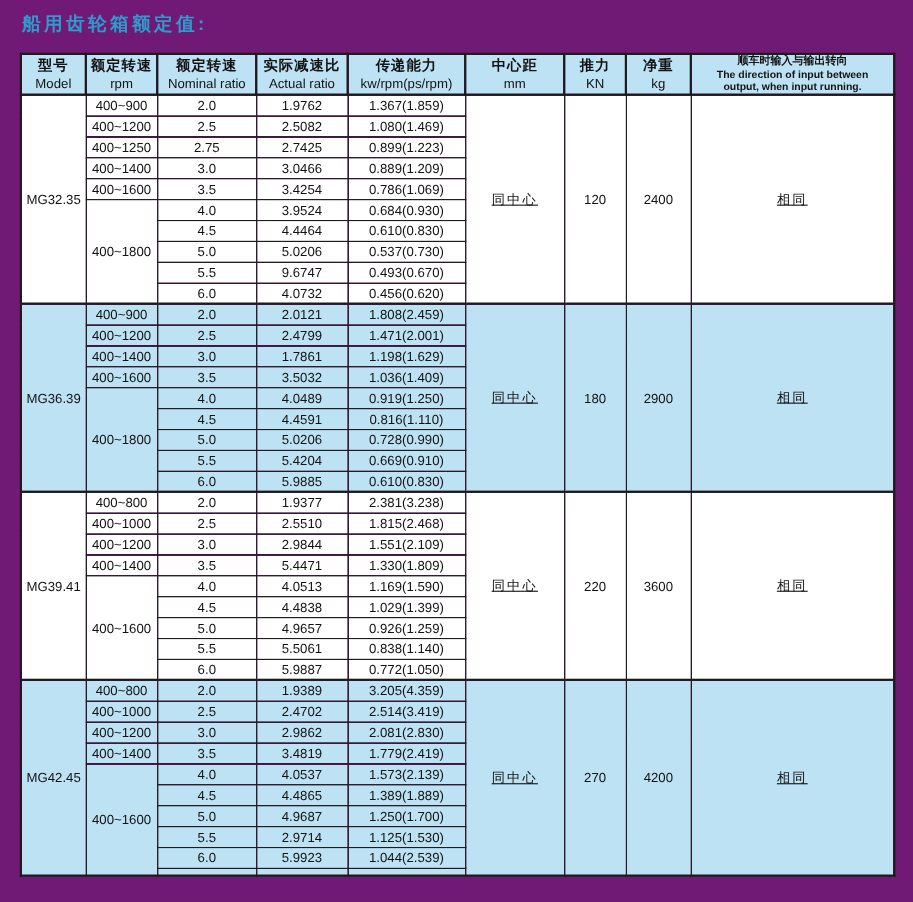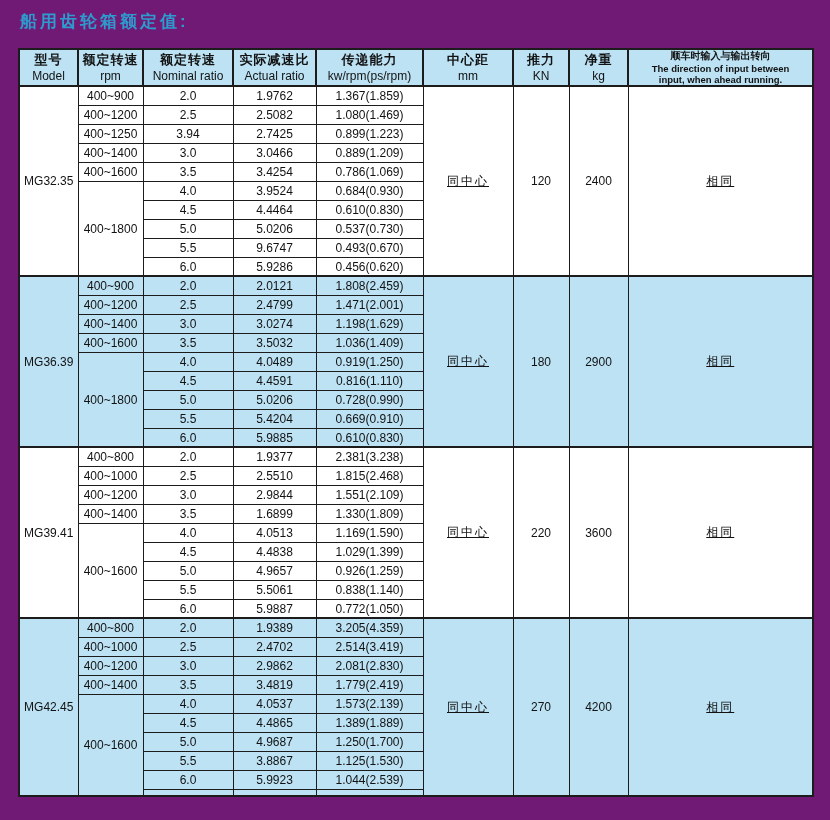--- a/index.html
+++ b/index.html
@@ -89,21 +89,21 @@
           <div class="zh-head">推力</div>
           <div class="en-head">KN</div>
         </td>
         <td>
           <div class="zh-head">净重</div>
           <div class="en-head">kg</div>
         </td>
         <td>
           <div class="dir-zh">顺车时输入与输出转向</div>
           <div class="dir-en">The direction of input between</div>
-          <div class="dir-en">input, when ahead running.</div>
+          <div class="dir-en">output, when input running.</div>
         </td>
       </tr>
     </thead>
     <tbody>
         <tr class=" block-start">
           <td rowspan="10">MG32.35</td>
           <td>400~900</td>
           <td>2.0</td>
           <td>1.9762</td>
           <td>1.367(1.859)</td>
@@ -113,21 +113,21 @@
           <td class="zh-cell" rowspan="10">相同</td>
         </tr>
         <tr class="">
           <td>400~1200</td>
           <td>2.5</td>
           <td>2.5082</td>
           <td>1.080(1.469)</td>
         </tr>
         <tr class="">
           <td>400~1250</td>
-          <td>3.94</td>
+          <td>2.75</td>
           <td>2.7425</td>
           <td>0.899(1.223)</td>
         </tr>
         <tr class="">
           <td>400~1400</td>
           <td>3.0</td>
           <td>3.0466</td>
           <td>0.889(1.209)</td>
         </tr>
         <tr class="">
@@ -152,21 +152,21 @@
           <td>5.0206</td>
           <td>0.537(0.730)</td>
         </tr>
         <tr class="">
           <td>5.5</td>
           <td>9.6747</td>
           <td>0.493(0.670)</td>
         </tr>
         <tr class="">
           <td>6.0</td>
-          <td>5.9286</td>
+          <td>4.0732</td>
           <td>0.456(0.620)</td>
         </tr>
         <tr class="shaded block-start">
           <td rowspan="9">MG36.39</td>
           <td>400~900</td>
           <td>2.0</td>
           <td>2.0121</td>
           <td>1.808(2.459)</td>
           <td class="zh-cell" rowspan="9">同中心</td>
           <td rowspan="9">180</td>
@@ -175,21 +175,21 @@
         </tr>
         <tr class="shaded">
           <td>400~1200</td>
           <td>2.5</td>
           <td>2.4799</td>
           <td>1.471(2.001)</td>
         </tr>
         <tr class="shaded">
           <td>400~1400</td>
           <td>3.0</td>
-          <td>3.0274</td>
+          <td>1.7861</td>
           <td>1.198(1.629)</td>
         </tr>
         <tr class="shaded">
           <td>400~1600</td>
           <td>3.5</td>
           <td>3.5032</td>
           <td>1.036(1.409)</td>
         </tr>
         <tr class="shaded">
           <td rowspan="5">400~1800</td>
@@ -236,21 +236,21 @@
         </tr>
         <tr class="">
           <td>400~1200</td>
           <td>3.0</td>
           <td>2.9844</td>
           <td>1.551(2.109)</td>
         </tr>
         <tr class="">
           <td>400~1400</td>
           <td>3.5</td>
-          <td>1.6899</td>
+          <td>5.4471</td>
           <td>1.330(1.809)</td>
         </tr>
         <tr class="">
           <td rowspan="5">400~1600</td>
           <td>4.0</td>
           <td>4.0513</td>
           <td>1.169(1.590)</td>
         </tr>
         <tr class="">
           <td>4.5</td>
@@ -312,21 +312,21 @@
           <td>4.4865</td>
           <td>1.389(1.889)</td>
         </tr>
         <tr class="shaded">
           <td>5.0</td>
           <td>4.9687</td>
           <td>1.250(1.700)</td>
         </tr>
         <tr class="shaded">
           <td>5.5</td>
-          <td>3.8867</td>
+          <td>2.9714</td>
           <td>1.125(1.530)</td>
         </tr>
         <tr class="shaded">
           <td>6.0</td>
           <td>5.9923</td>
           <td>1.044(2.539)</td>
         </tr>
         <tr class="shaded spacer-row">
           <td></td>
           <td></td>

